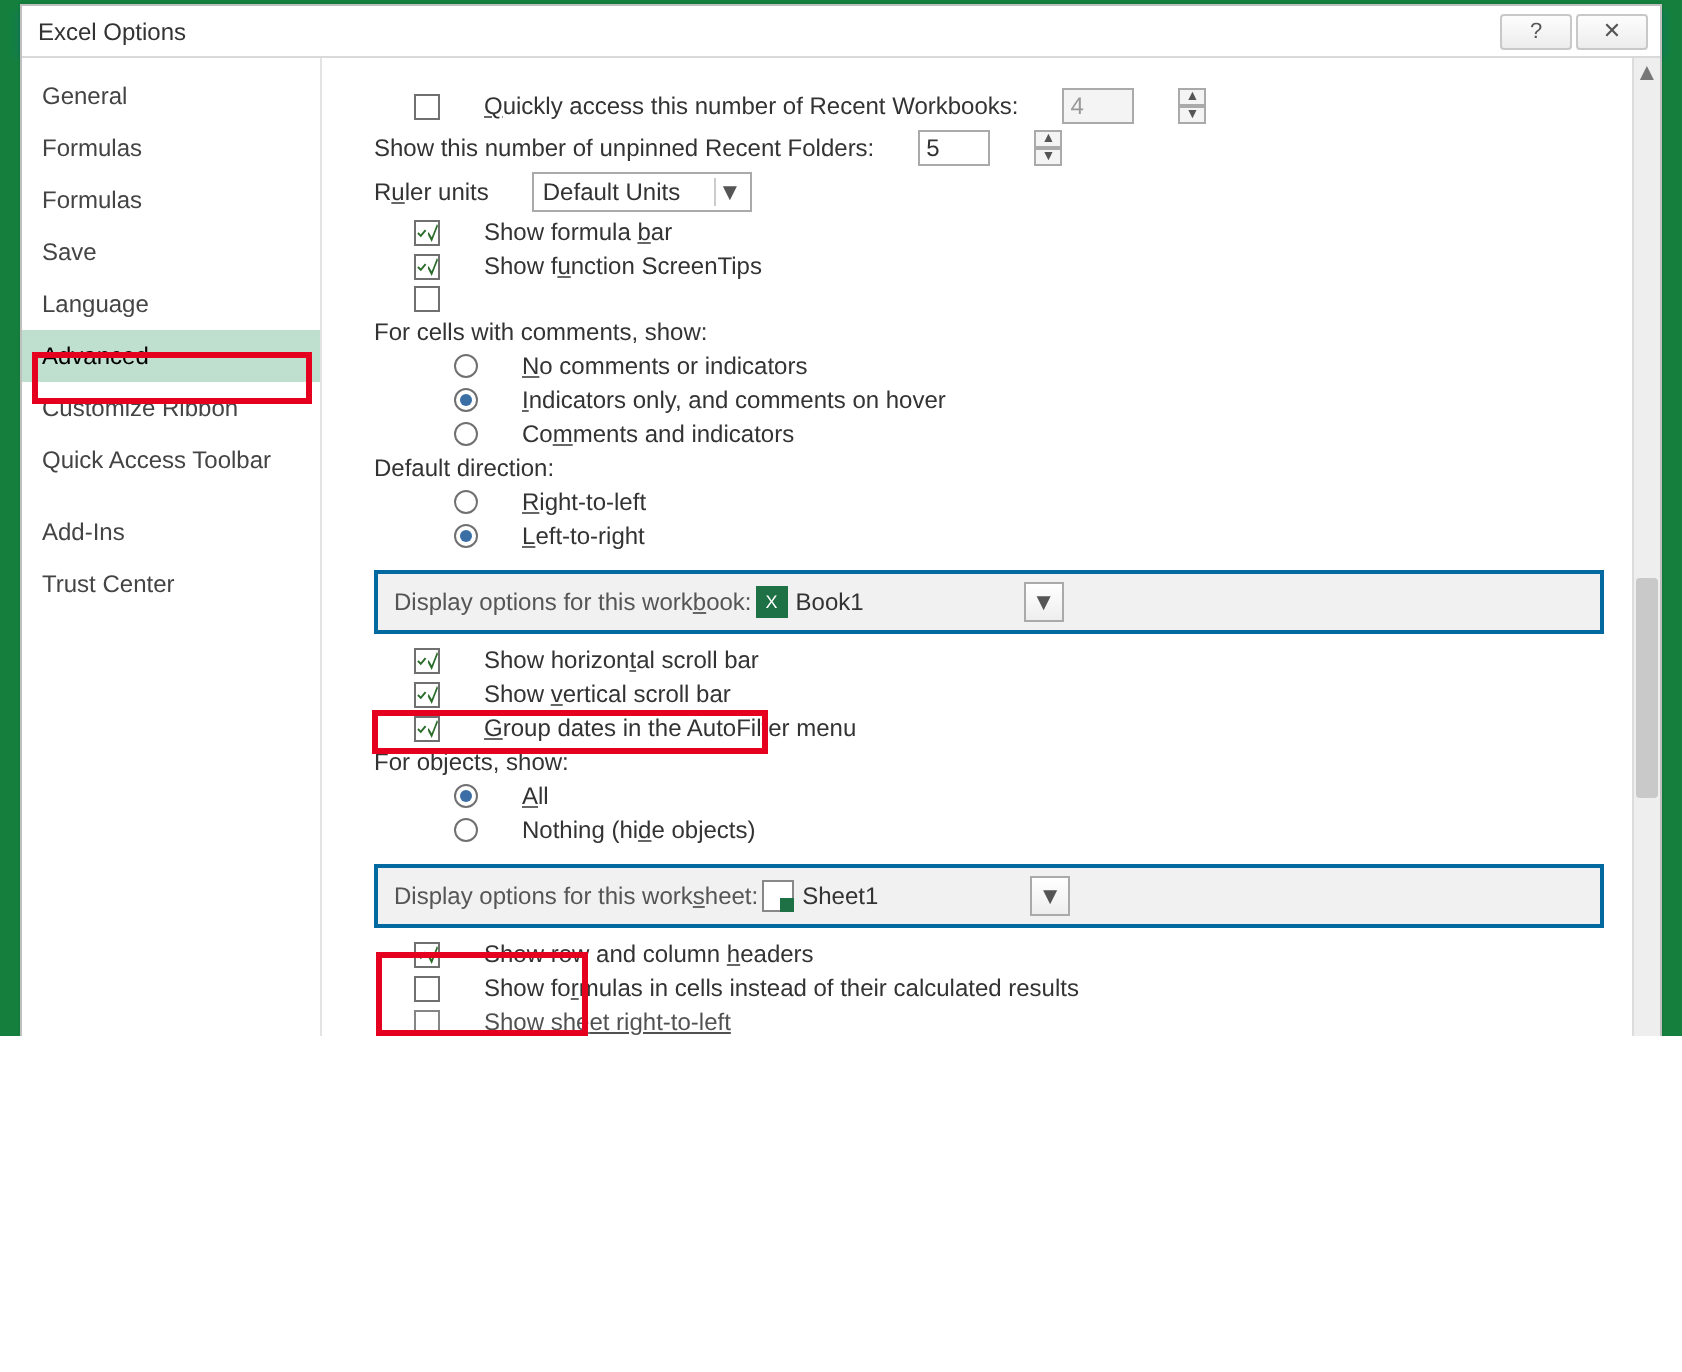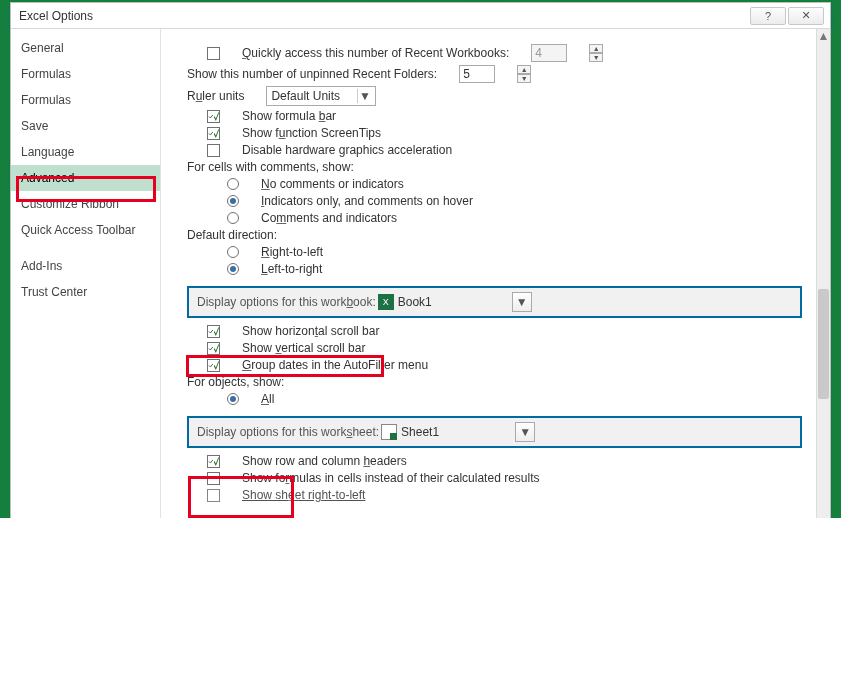--- a/index.html
+++ b/index.html
@@ -166,21 +166,20 @@
           <div class="row indent">
               <span class="chk checked">
                 <svg viewBox="0 0 12 12" style="display: block;">
                   <path d="M2 6 L5 9 L10 3" stroke="#2a6c2a" stroke-width="2" fill="none"></path>
                 </svg>
               </span>
               <span class="lbl">Show f<span class="und">u</span>nction ScreenTips</span>
             </div>
           <div class="row indent">
               <span class="chk"></span>
-              <span class="lbl">Disable hardware graphics acceleration</span>
             </div>
 
           <div class="row">
               <span class="lbl">For cells with comments, show:</span>
             </div>
           <div class="row indent2">
               <span class="radio"></span>
               <span class="lbl"><span class="und">N</span>o comments or indicators</span>
             </div>
           <div class="row indent2">
@@ -240,20 +239,24 @@
               <span class="lbl"><span class="und">G</span>roup dates in the AutoFilter menu</span>
             </div>
 
           <div class="row">
               <span class="lbl">For objects, show:</span>
             </div>
           <div class="row indent2">
               <span class="radio checked"></span>
               <span class="lbl"><span class="und">A</span>ll</span>
             </div>
+          <div class="row indent2">
+              <span class="radio"></span>
+              <span class="lbl">Nothing (hi<span class="und">d</span>e objects)</span>
+            </div>
 
           <div class="section section-ws">
             <span class="title">Display options for this work<span class="und">s</span>heet:</span>
             <span class="sel">
               <span class="iconbox" style="background:#fff;border:1px solid #888;position:relative;">
                 <span style="position:absolute;bottom:-1px;right:-1px;width:7px;height:7px;background:#1e7145;"></span>
               </span>
               <span class="name">Sheet1</span>
               <span class="ddbtn">
                   <span>▼</span>

